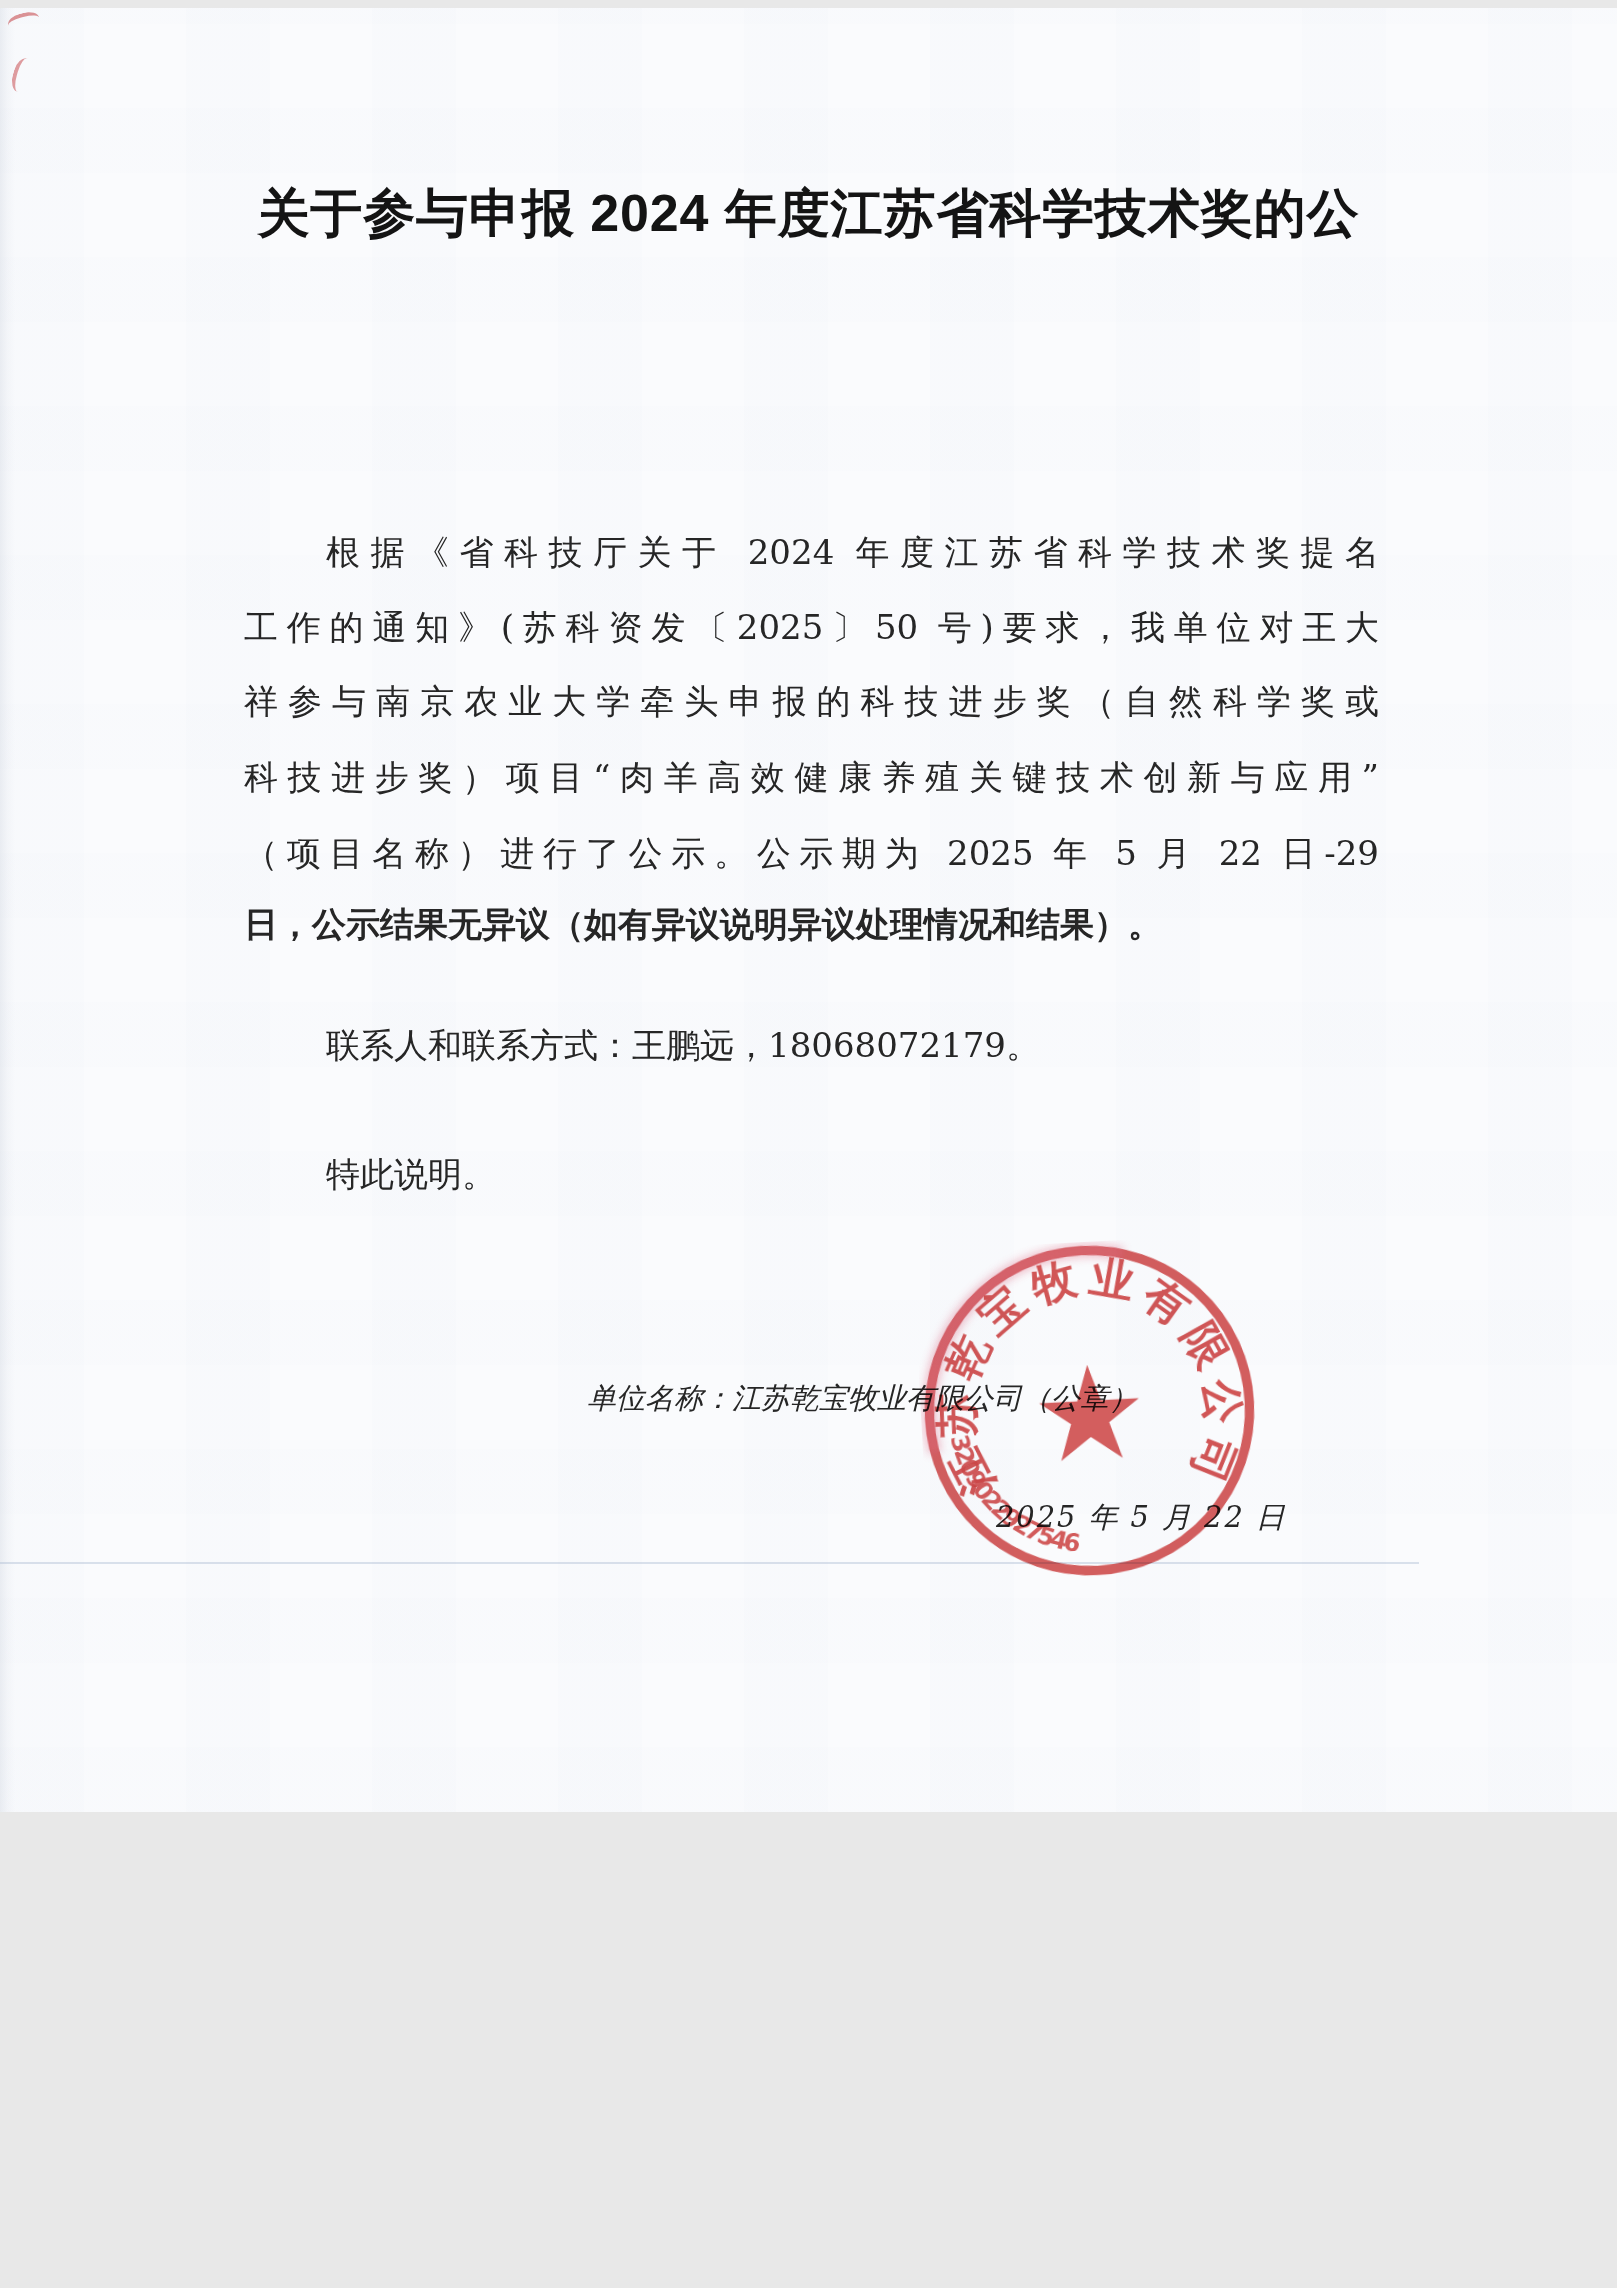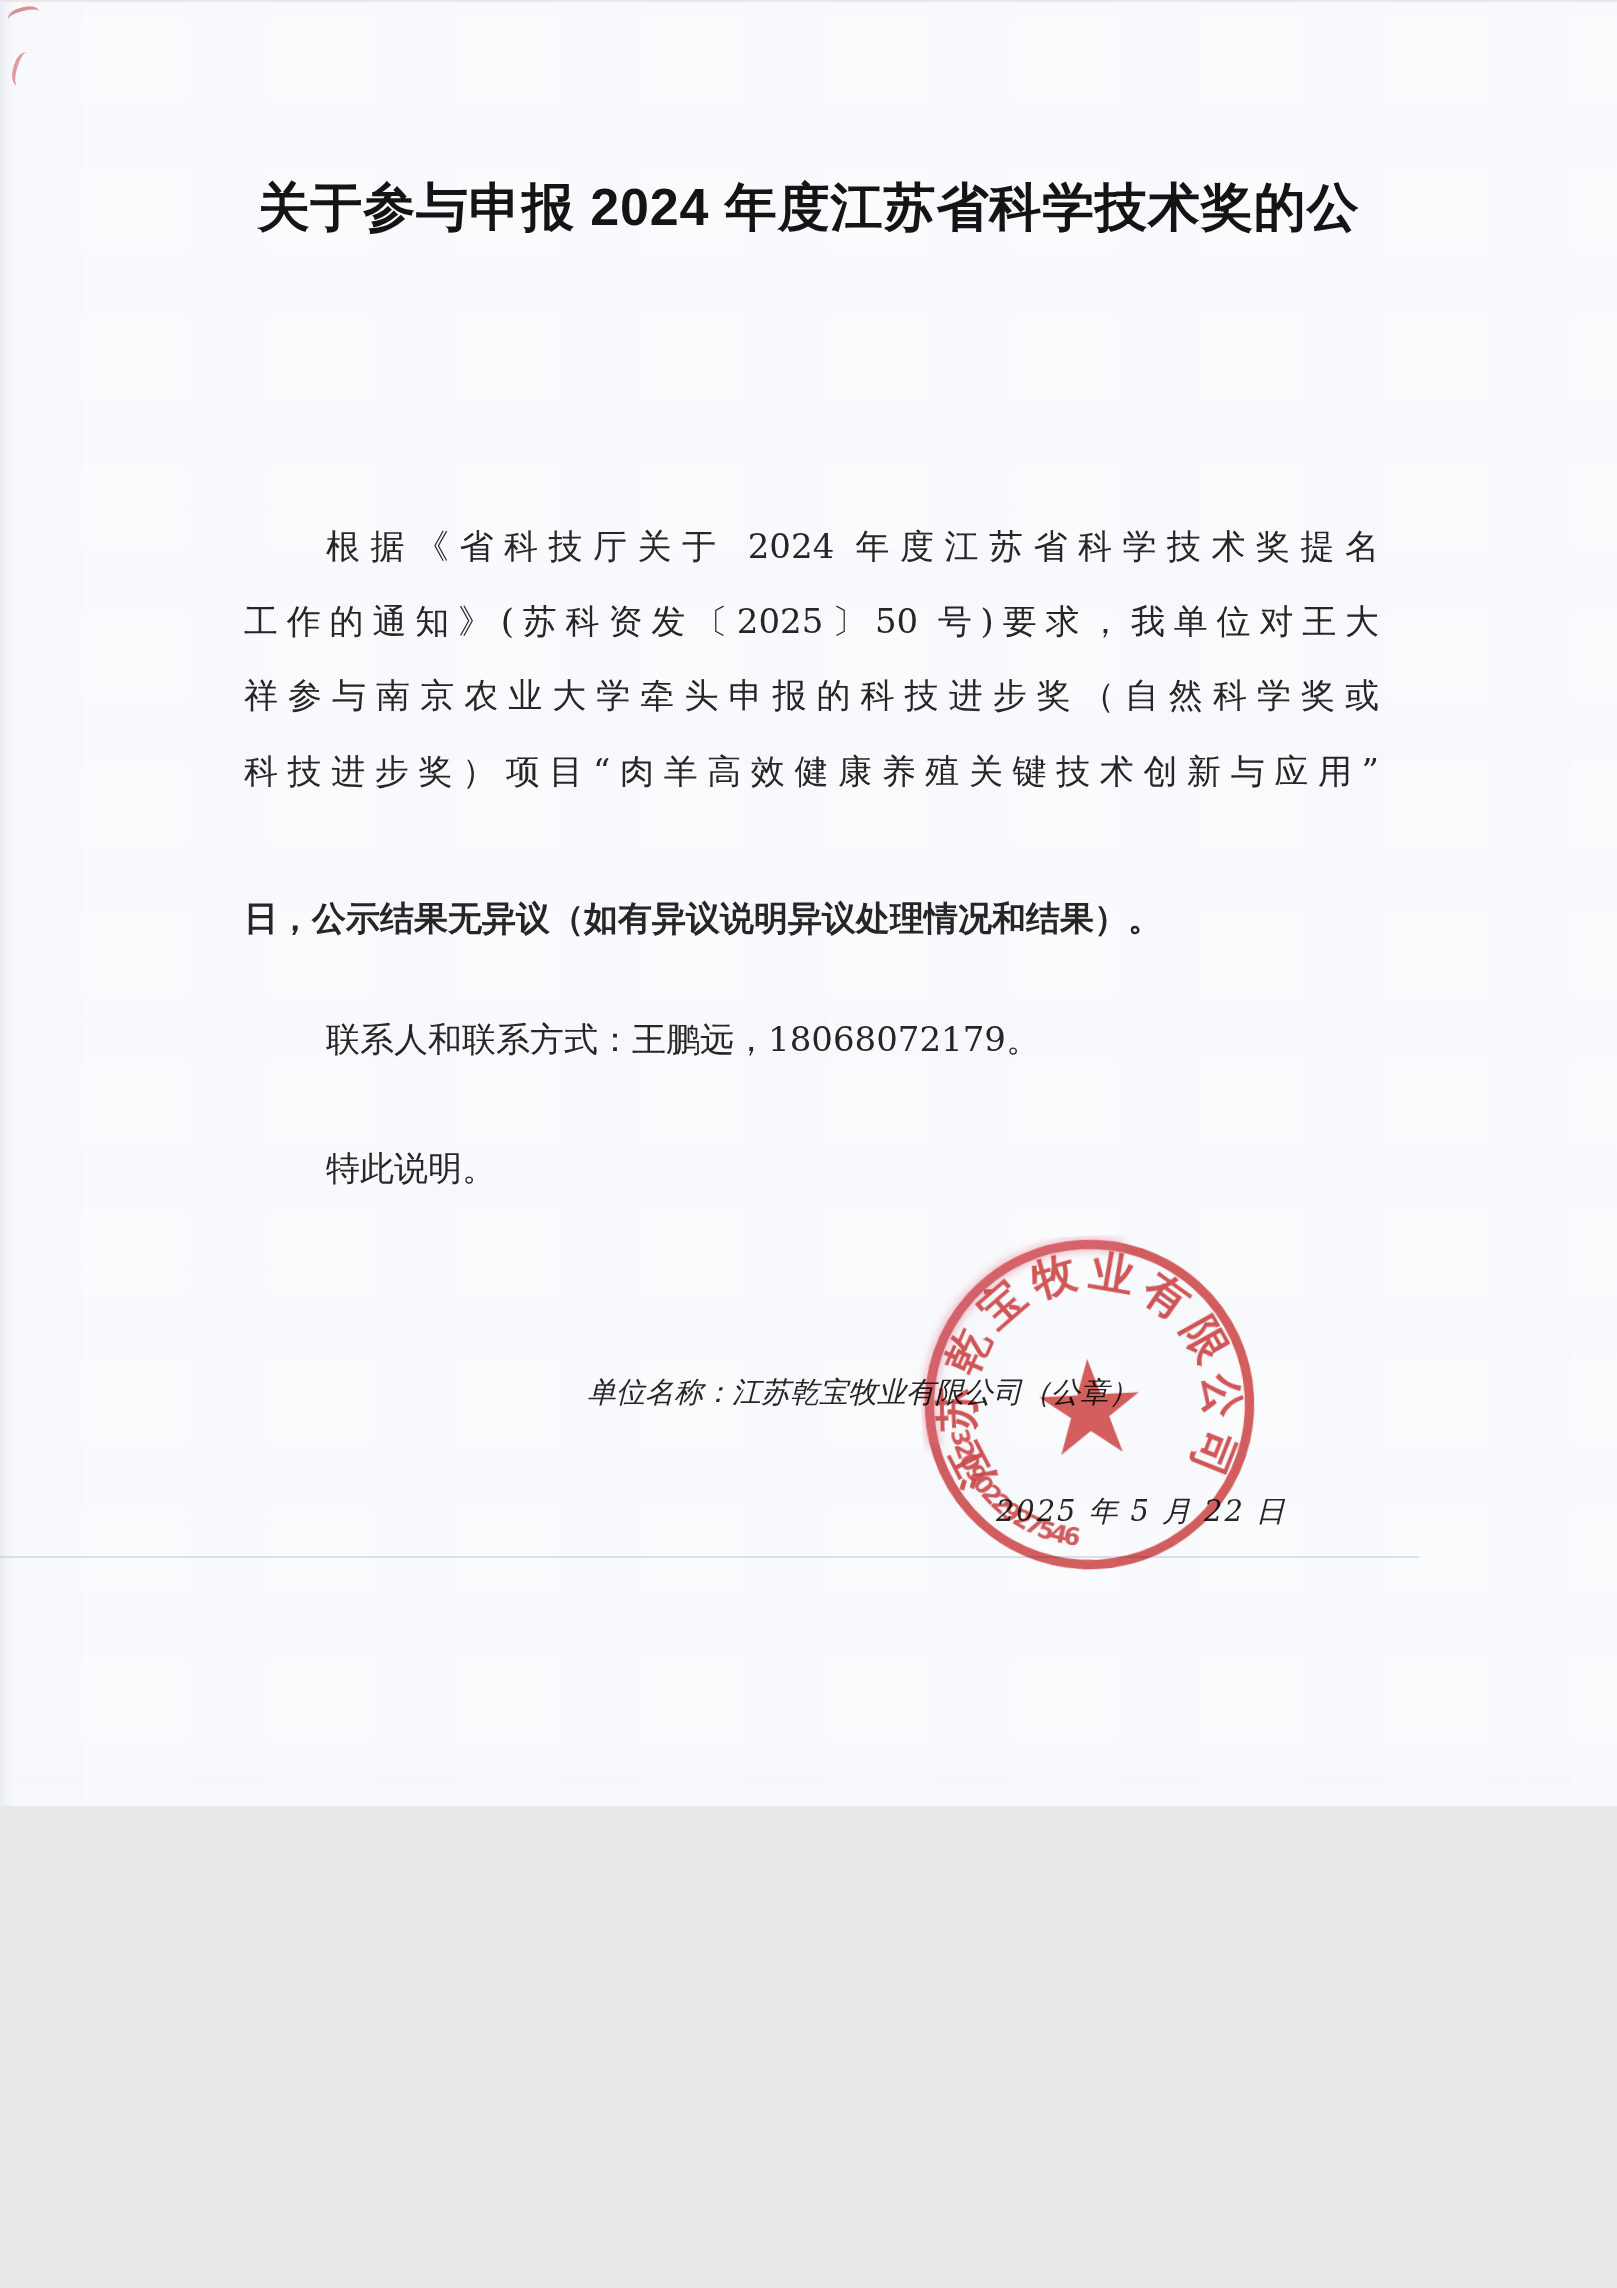--- a/index.html
+++ b/index.html
@@ -1,19 +1,19 @@
 <!DOCTYPE html>
 <html style="font-size:15px"><head>
 <meta charset="utf-8">
 <style>
   html,body{margin:0;padding:0;background:#e8e8e8;}
   .page{
     position:relative;
     width:1617px;height:1804px;
-    margin:2px auto;
+    margin:8px auto;
     background:#fafbfd;
     background-image:
       linear-gradient(90deg, rgba(205,211,221,0.35) 0px, rgba(205,211,221,0.12) 7.5px, rgba(205,211,221,0) 15px),
       repeating-linear-gradient(90deg, rgba(210,220,235,0.05) 0 84px, rgba(255,255,255,0) 84px 186px),
       repeating-linear-gradient(0deg, rgba(215,222,235,0.04) 0 65px, rgba(255,255,255,0) 65px 149px);
     overflow:hidden;
     font-family:"DejaVu Serif", serif;
     color:#2b2b2b;
   }
   .abs{position:absolute;}
@@ -76,20 +76,21 @@
   <div class="abs red-mark-2"></div>
   <div class="abs scanline-1"></div>
   <div class="abs scanline-2"></div>
 
   <div class="abs title-line" style="top:176px;">关于参与申报 2024 年度江苏省科学技术奖的公</div>
 
   <div class="abs body-line indent" style="top:517px;">根据《省科技厅关于 2024 年度江苏省科学技术奖提名</div>
   <div class="abs body-line" style="top:592px;">工作的通知》(苏科资发〔2025〕50 号)要求，我单位对王大</div>
   <div class="abs body-line" style="top:666px;">祥参与南京农业大学牵头申报的科技进步奖（自然科学奖或</div>
   <div class="abs body-line" style="top:742px;">科技进步奖）项目“肉羊高效健康养殖关键技术创新与应用”</div>
+  <div class="abs body-line" style="top:818px;">（项目名称）进行了公示。公示期为 2025 年 5 月 22 日-29</div>
   <div class="abs body-line natural" style="top:889px;font-weight:bold;">日，公示结果无异议（如有异议说明异议处理情况和结果）。</div>
 
   <div class="abs body-line natural indent" style="top:1010px;">联系人和联系方式：王鹏远，18068072179。</div>
 
   <div class="abs body-line natural indent" style="top:1139px;">特此说明。</div>
 
   <div class="abs sig-line" style="top:1364px;left:587px;">单位名称：江苏乾宝牧业有限公司（公章）</div>
   <div class="abs sig-line" style="top:1483px;left:996px;letter-spacing:1.9px;">2025 年 5 月 22 日</div>
 
   <div class="abs stamp">

